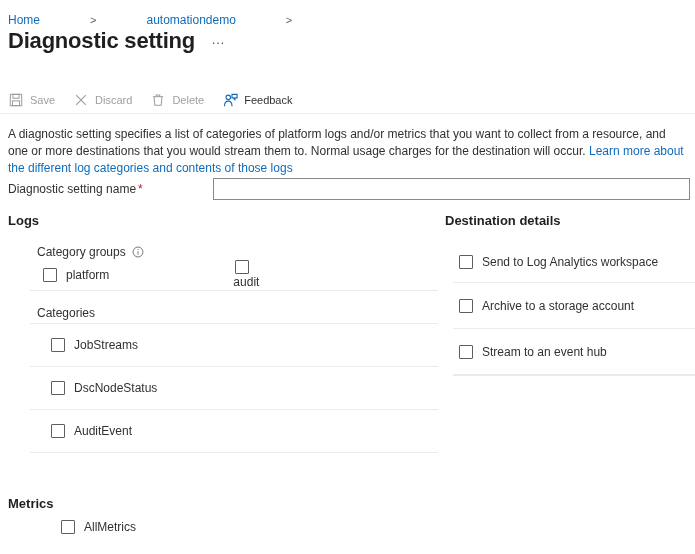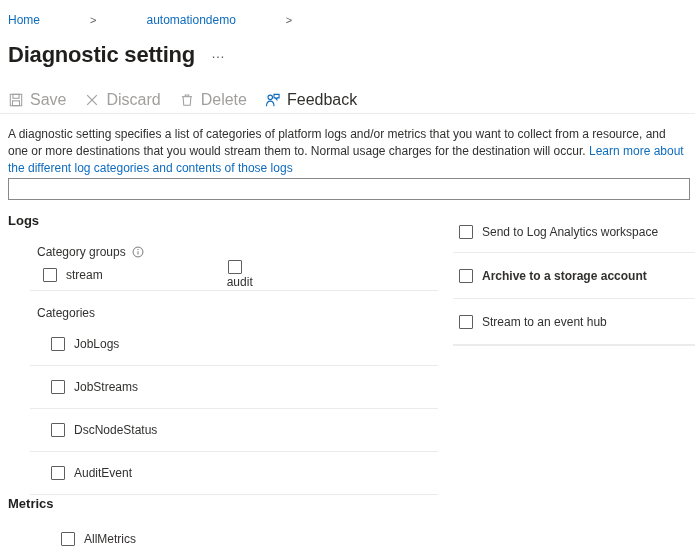--- a/index.html
+++ b/index.html
@@ -35,21 +35,21 @@
   }
   .crumb-sep {
     color: #605e5c;
     margin: 0 6px;
     font-size: 11px;
   }
 
   
   .title-row {
     position: absolute;
-    left: 8px; top: 40px;
+    left: 8px; top: 26px;
     display: flex;
     align-items: center;
   }
   .page-title {
     font-size: 22px;
     line-height: 30px;
     font-weight: 600;
     color: #201f1e;
     letter-spacing: -0.2px;
   }
@@ -82,21 +82,21 @@
   .cmd.enabled { cursor: pointer; }
   .cmd .cmd-icon {
     width: 16px; height: 16px;
     display: inline-flex;
     align-items: center;
     justify-content: center;
     margin-right: 6px;
     flex: 0 0 16px;
   }
   .cmd .cmd-label {
-    font-size: 16px;
+    font-size: 11px;
     line-height: 16px;
   }
   .cmd.disabled .cmd-label { color: #a19f9d; }
   .cmd.enabled .cmd-label { color: #323130; }
   .cmd.disabled svg { stroke: #a19f9d; fill: none; }
   .cmd.enabled svg { stroke: #0f6cbd; fill: none; }
 
   .toolbar-divider {
     position: absolute;
     left: 0; top: 113px;
@@ -291,117 +291,115 @@
 
   </div>
 
   <div class="toolbar-divider"></div>
 
   <div class="description">
     <span>A diagnostic setting specifies a list of categories of platform logs and/or metrics that you want to collect from a resource, and one or more destinations that you would stream them to. Normal usage charges for the destination will occur. </span><a>Learn more about the different log categories and contents of those logs</a>
   </div>
 
   <div class="field-row">
+    <label class="field-label">
+      <span>Diagnostic setting name</span><span class="req-star">*</span>
+    </label>
     <input class="field-input" type="text" placeholder="" style="">
   </div>
 
   <div class="col-left">
     <div class="section-head">Logs</div>
 
     <div class="sub-head">
       <span>Category groups</span>
       <span class="info-icon">
         <svg width="12" height="12" viewBox="0 0 16 16" fill="none" stroke="#605e5c" stroke-width="1.1">
           <circle cx="8" cy="8" r="6.6"></circle>
           <line x1="8" y1="7" x2="8" y2="11.4"></line>
           <circle cx="8" cy="4.7" r="0.75" fill="#605e5c" stroke="none"></circle>
         </svg>
       </span>
     </div>
 
     <div class="cbrow dbl">
       <div class="cbitem indent-1">
         <span class="cbox"></span>
-        <span class="cblabel">stream</span>
+        <span class="cblabel">platform</span>
       </div>
       <div class="cbitem" style="margin-left:115px;flex-direction:column;">
         <span class="cbox"></span>
         <span class="cblabel">audit</span>
       </div>
     </div>
     <div class="rowsep sep-left"></div>
 
     <div class="sub-head" style="margin-top:14px;margin-bottom:2px;">
       <span>Categories</span>
     </div>
 
+    <div class="rowsep sep-left"></div>
+
     <div class="cbrow" style="height:42px;">
       <div class="cbitem indent-2">
         <span class="cbox"></span>
-        <span class="cblabel">JobLogs</span>
+        <span class="cblabel">JobStreams</span>
       </div>
     </div>
     <div class="rowsep sep-left"></div>
 
     <div class="cbrow" style="height:42px;">
       <div class="cbitem indent-2">
         <span class="cbox"></span>
-        <span class="cblabel">JobStreams</span>
+        <span class="cblabel">DscNodeStatus</span>
       </div>
     </div>
     <div class="rowsep sep-left"></div>
 
     <div class="cbrow" style="height:42px;">
       <div class="cbitem indent-2">
         <span class="cbox"></span>
-        <span class="cblabel">DscNodeStatus</span>
+        <span class="cblabel">AuditEvent</span>
       </div>
     </div>
     <div class="rowsep sep-left"></div>
-
-    <div class="cbrow" style="height:42px;">
-      <div class="cbitem indent-2">
-        <span class="cbox"></span>
-        <span class="cblabel">AuditEvent</span>
-      </div>
-    </div>
-    <div class="rowsep sep-left"></div>
   </div>
 
   <div class="metrics-block">
-    <div class="section-head" style="margin-bottom:12px;">Metrics</div>
+    <div class="section-head" style="margin-bottom:0;">Metrics</div>
     <div class="cbrow" style="height:28px;">
       <div class="cbitem" style="margin-left:28px;padding-left:25px;">
         <span class="cbox"></span>
         <span class="cblabel">AllMetrics</span>
       </div>
     </div>
   </div>
 
   <div class="col-right">
+    <div class="section-head" style="margin-bottom:12px;">Destination details</div>
 
     <div class="cbrow" style="height:40px;">
       <div class="cbitem indent-r">
         <span class="cbox"></span>
         <span class="cblabel">Send to Log Analytics workspace</span>
       </div>
     </div>
     <div class="rowsep sep-right"></div>
 
-    <div class="cbrow" style="height:45px;font-weight:bold;">
-      <div class="cbitem indent-r">
-        <span class="cbox"></span>
-        <span class="cblabel">Archive to a storage account</span>
-      </div>
-    </div>
-    <div class="rowsep sep-right"></div>
-
     <div class="cbrow" style="height:45px;">
       <div class="cbitem indent-r">
         <span class="cbox"></span>
+        <span class="cblabel">Archive to a storage account</span>
+      </div>
+    </div>
+    <div class="rowsep sep-right"></div>
+
+    <div class="cbrow" style="height:45px;">
+      <div class="cbitem indent-r">
+        <span class="cbox"></span>
         <span class="cblabel">Stream to an event hub</span>
       </div>
     </div>
     <div class="rowsep sep-right"></div>
 
     <div class="rowsep sep-right"></div>
   </div>
 
 </div>
 

